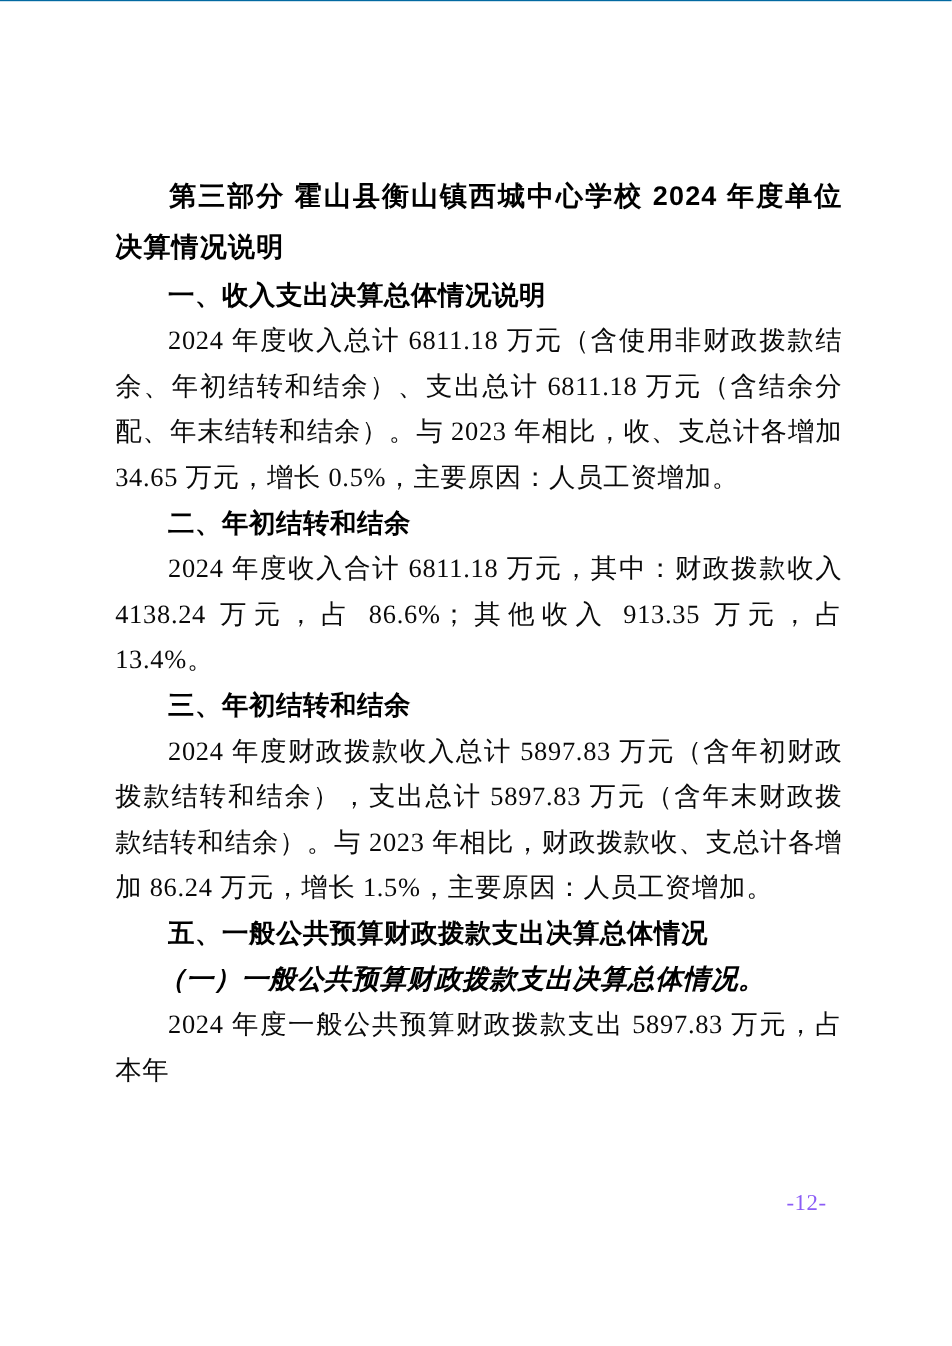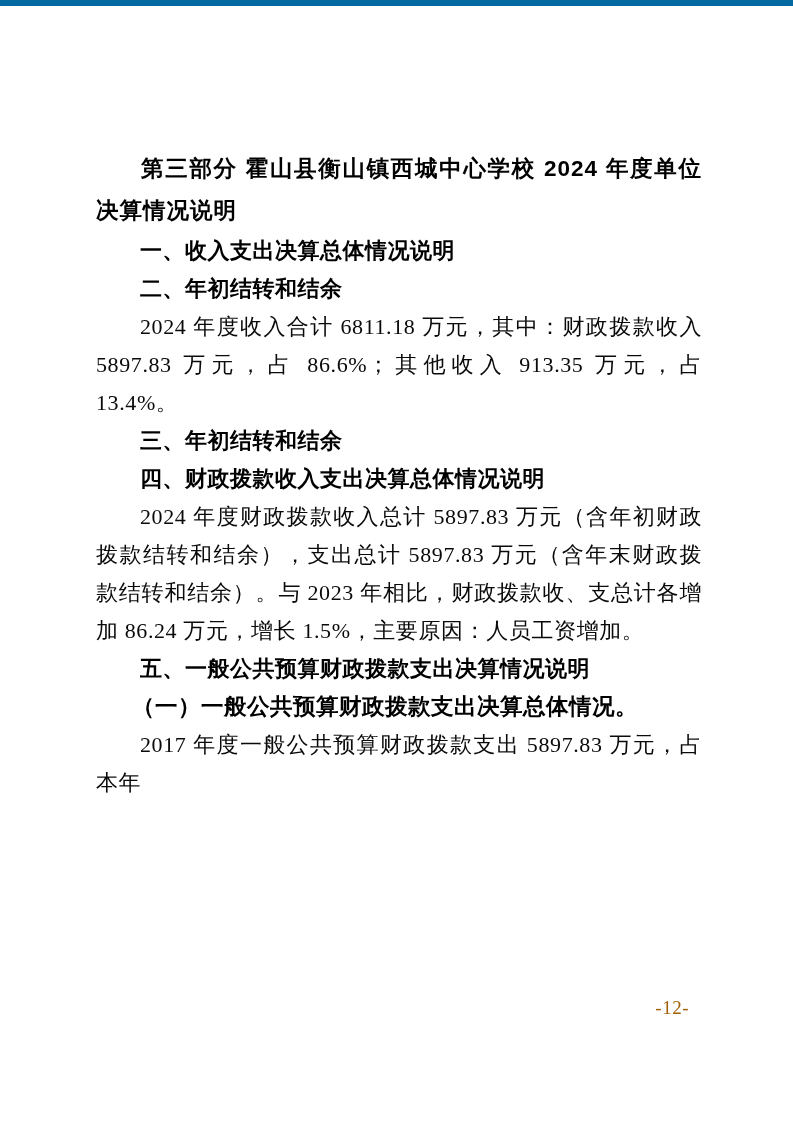--- a/index.html
+++ b/index.html
@@ -12,21 +12,21 @@
     height: 1122px;
     overflow: hidden;
     font-family: "Liberation Serif", "DejaVu Serif", serif;
   }
   .page {
     position: relative;
     width: 793px;
     height: 1122px;
     box-sizing: border-box;
     background: #ffffff;
-    border-top: 6px solid #0369a1;
+    border-top: 1px solid #0369a1;
     color: #000000;
   }
   .doc-content {
     position: absolute;
     left: 96px;
     top: 142px;
     width: 606px;
   }
   .doc-title {
     font-family: "Liberation Sans", "DejaVu Sans", sans-serif;
@@ -61,49 +61,50 @@
   }
   .sub-heading {
     font-family: "Liberation Serif", "DejaVu Serif", serif;
     font-weight: bold;
     font-size: 22.5px;
     line-height: 38px;
     letter-spacing: 0.5px;
     text-indent: 1.6em;
     margin: 0;
     color: #000000;
+    font-style: italic;
   }
   .page-number {
     position: absolute;
     top: 991px;
     right: 104px;
     font-family: "Liberation Serif", "DejaVu Serif", serif;
     font-size: 19px;
     letter-spacing: 0.5px;
-    color: #a16207;
+    color: #8b5cf6;
   }
 </style>
 </head>
 <body>
 
 <div class="page">
   <div class="doc-content">
 
     <div class="doc-title">第三部分 霍山县衡山镇西城中心学校 2024 年度单位决算情况说明</div>
 
     <div class="sec-heading">一、收入支出决算总体情况说明</div>
+    <p class="body-para">2024 年度收入总计 6811.18 万元（含使用非财政拨款结余、年初结转和结余）、支出总计 6811.18 万元（含结余分配、年末结转和结余）。与 2023 年相比，收、支总计各增加 34.65 万元，增长 0.5%，主要原因：人员工资增加。</p>
 
     <div class="sec-heading">二、年初结转和结余</div>
-    <p class="body-para">2024 年度收入合计 6811.18 万元，其中：财政拨款收入 5897.83 万元，占 86.6%；其他收入 913.35 万元，占 13.4%。</p>
+    <p class="body-para">2024 年度收入合计 6811.18 万元，其中：财政拨款收入 4138.24 万元，占 86.6%；其他收入 913.35 万元，占 13.4%。</p>
 
     <div class="sec-heading">三、年初结转和结余</div>
 
-    <div class="sec-heading">四、财政拨款收入支出决算总体情况说明</div>
     <p class="body-para">2024 年度财政拨款收入总计 5897.83 万元（含年初财政拨款结转和结余），支出总计 5897.83 万元（含年末财政拨款结转和结余）。与 2023 年相比，财政拨款收、支总计各增加 86.24 万元，增长 1.5%，主要原因：人员工资增加。</p>
 
-    <div class="sec-heading">五、一般公共预算财政拨款支出决算情况说明</div>
+    <div class="sec-heading">五、一般公共预算财政拨款支出决算总体情况</div>
     <div class="sub-heading">（一）一般公共预算财政拨款支出决算总体情况。</div>
-    <p class="body-para">2017 年度一般公共预算财政拨款支出 5897.83 万元，占本年</p>
+    <p class="body-para">2024 年度一般公共预算财政拨款支出 5897.83 万元，占本年</p>
 
   </div>
 
   <div class="page-number">-12-</div>
 </div>
 
 </body></html>

